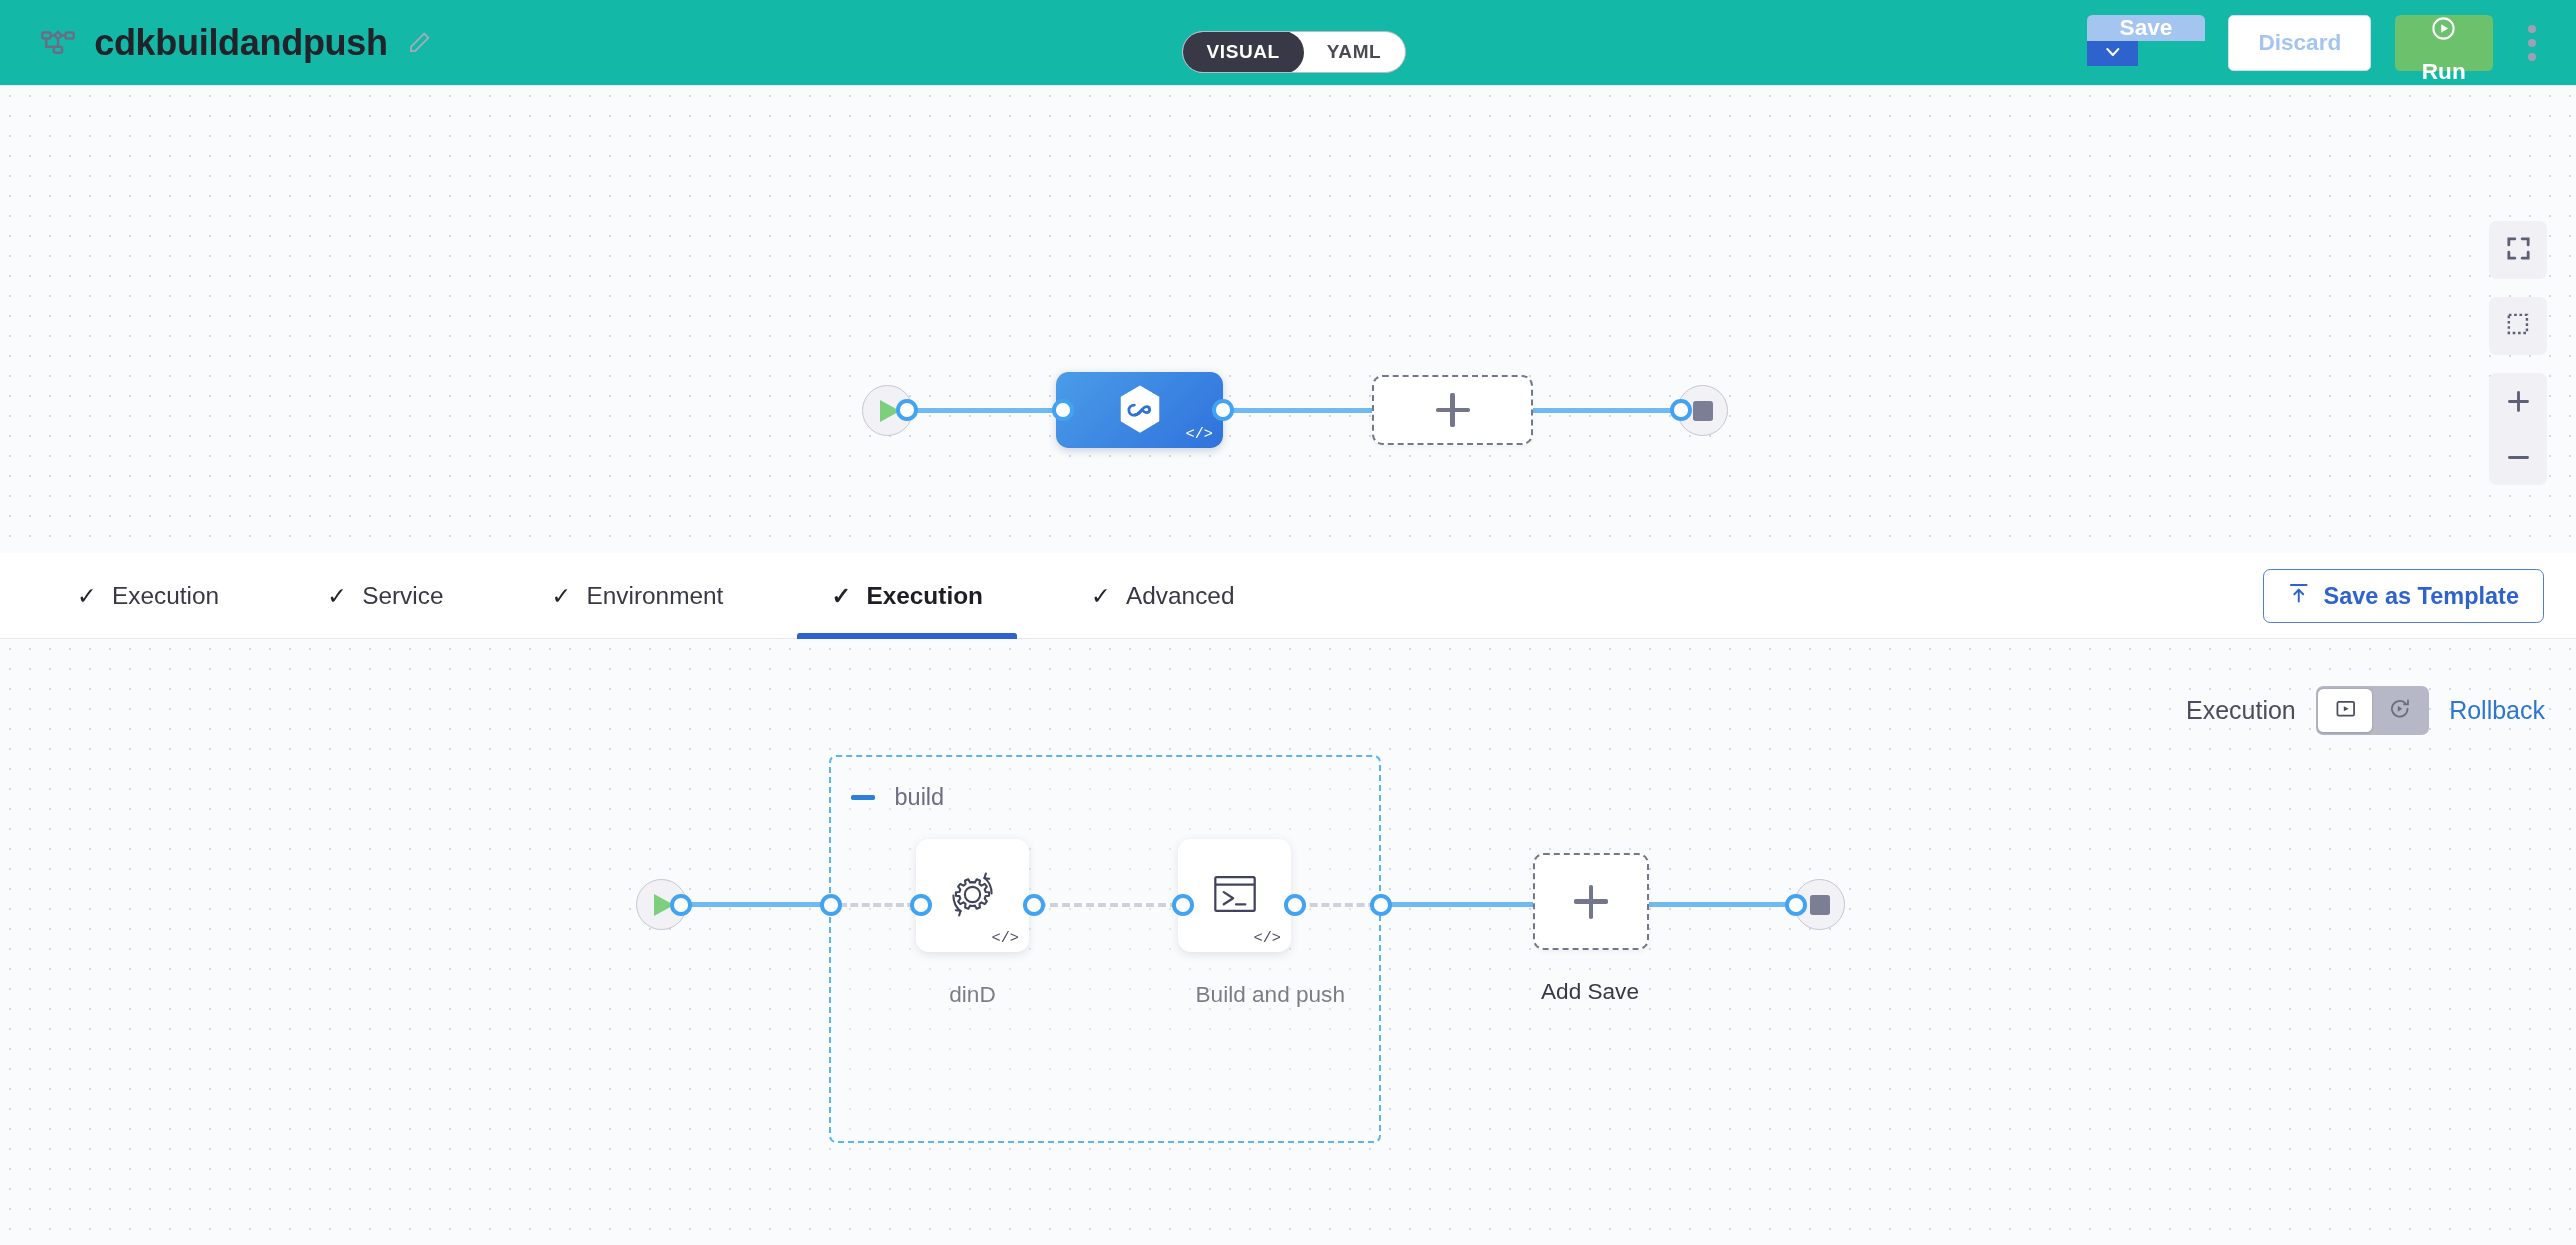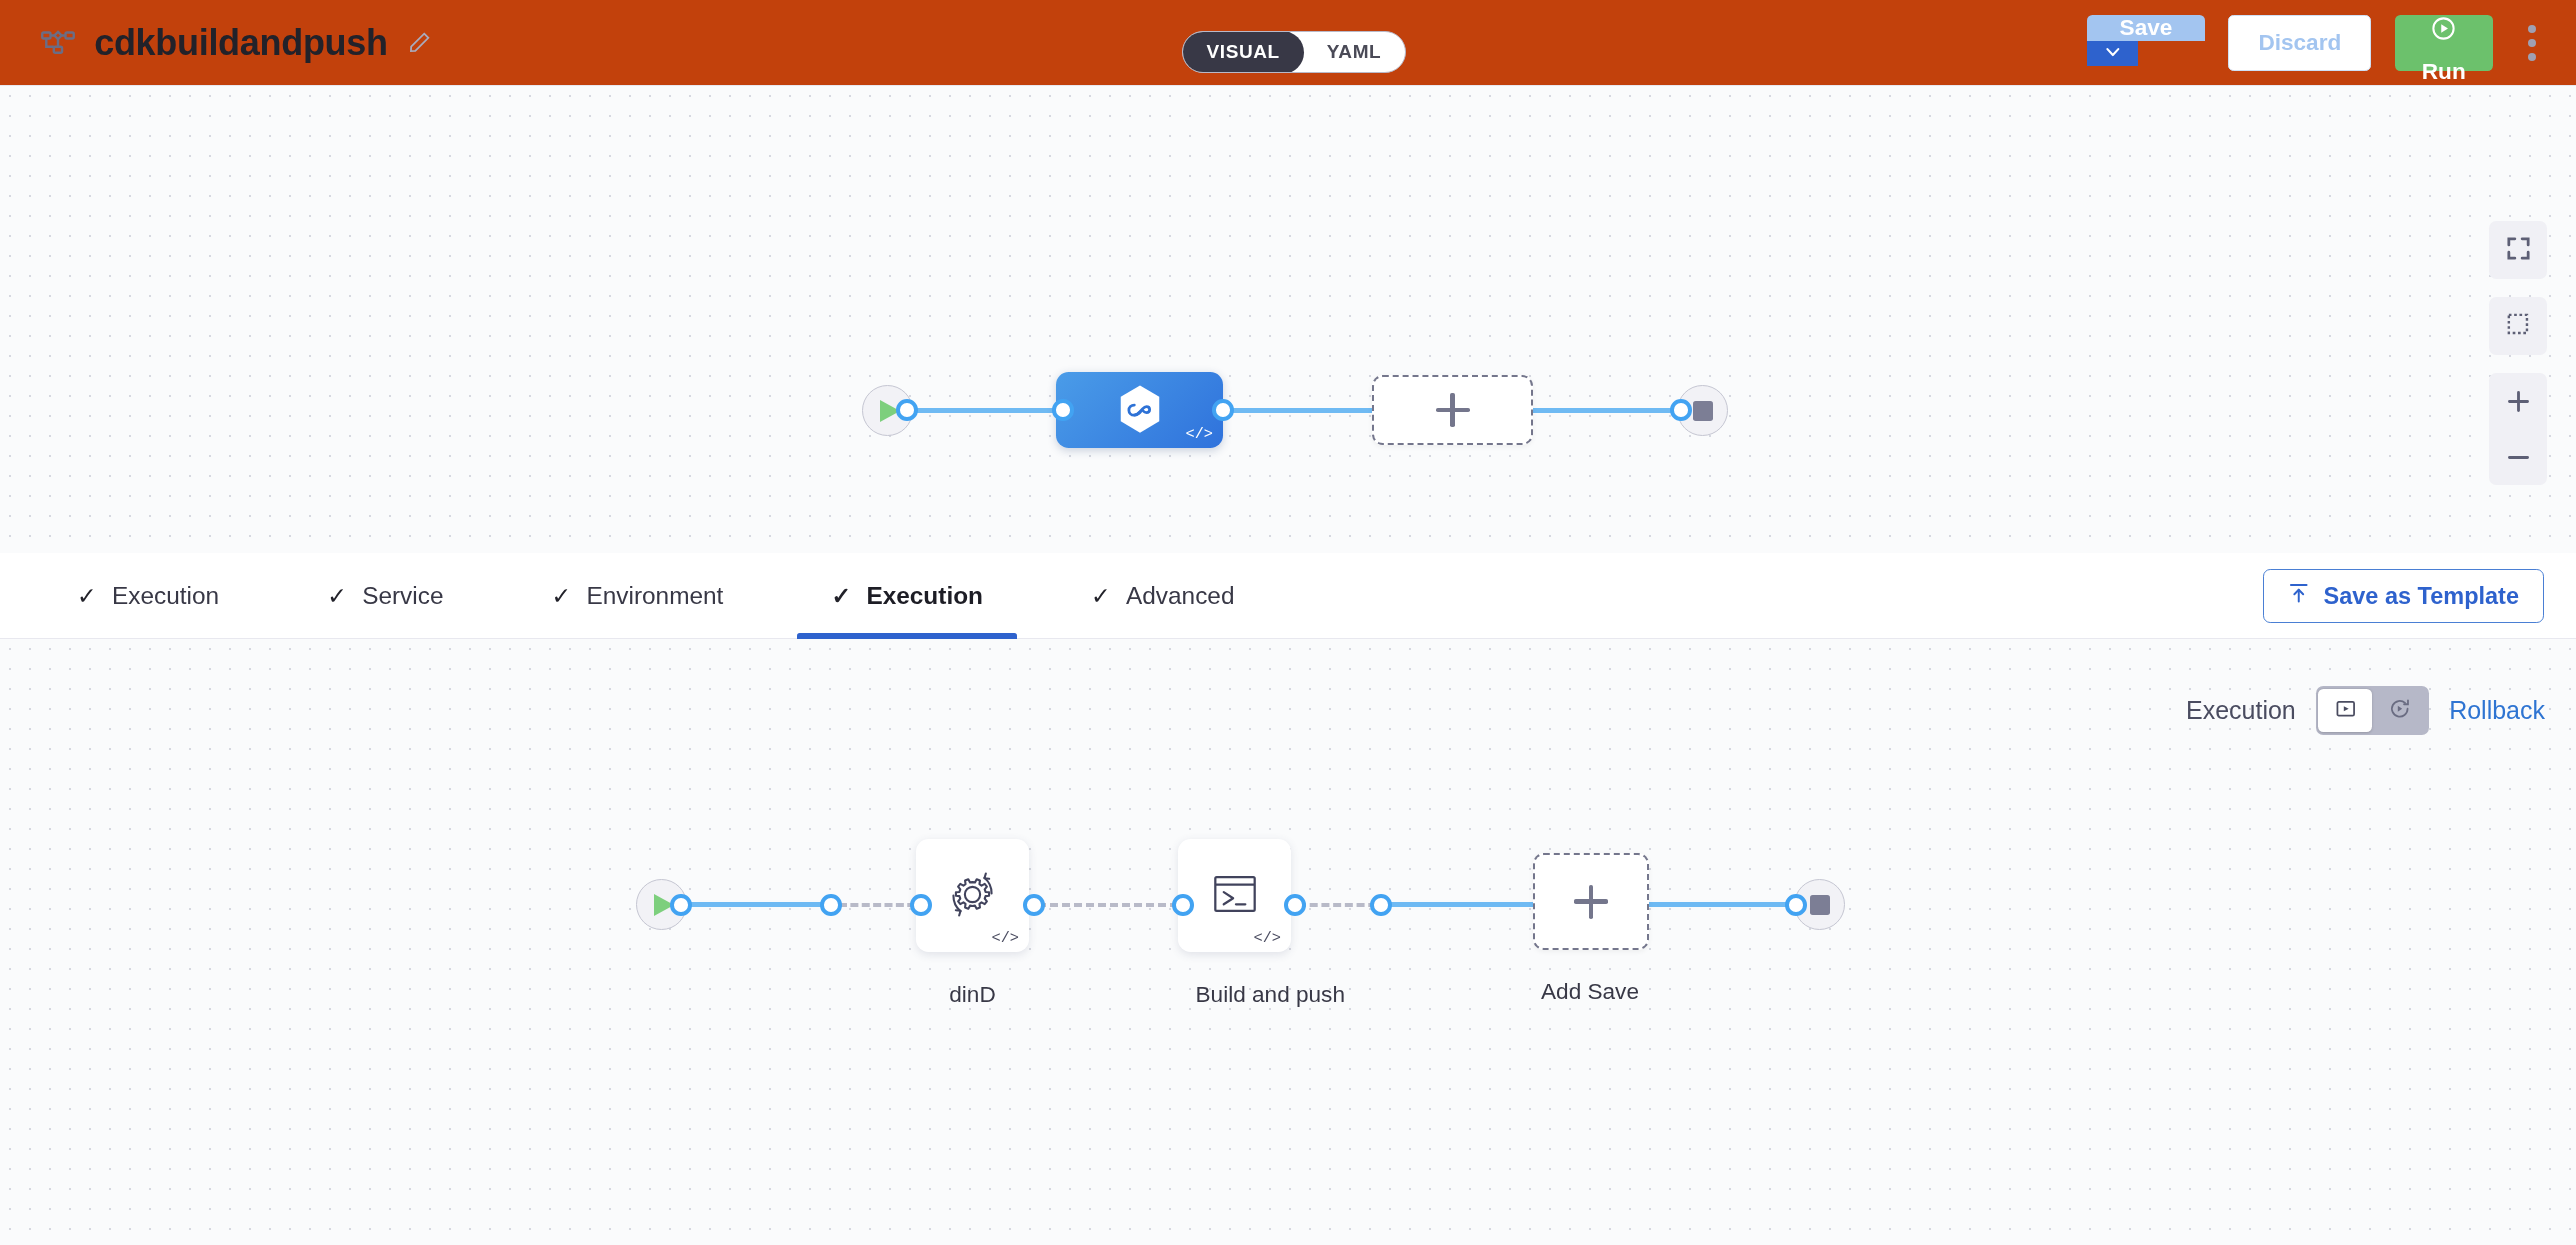--- a/index.html
+++ b/index.html
@@ -7,21 +7,21 @@
     width: 2576px; height: 1246px;
     font-family: "Liberation Sans", sans-serif;
     background: #ffffff;
     overflow: hidden;
   }
 
   
   .header {
     position: absolute; top: 0; left: 0;
     width: 2576px; height: 86px;
-    background: #c2410c;
+    background: #14b8a6;
     border-bottom: 0.9px solid #e8e8ef;
     display: flex; align-items: center;
   }
   .hdr-left { display: flex; align-items: center; gap: 16.2px; padding-left: 38px; }
   .pipeline-icon { width: 40px; height: 40px; display: flex; align-items: center; justify-content: center; }
   .page-title {
     font-size: 36px; font-weight: bold; color: #22222a; letter-spacing: -0.3px;
   }
   .edit-pencil { width: 31px; height: 31px; display:flex; align-items:center; justify-content:center; cursor: pointer; }
 
@@ -388,20 +388,26 @@
             <path d="M20 12 a8 8 0 1 1 -2.6 -5.9"></path>
             <path d="M20.4 3.4 V7.4 H16.4"></path>
             <path d="M10 9 L14.5 12 L10 15 Z" fill="#6a6c82" stroke="none"></path>
           </svg>
         </span>
       </div>
     </div>
     <span class="rollback-label">Rollback</span>
   </div>
 
+  <div class="step-group" style="left:829px; top:116px; width:552px; height:388px;">
+    <div class="group-header">
+      <span class="collapse-dash"></span>
+      <span class="group-name">build</span>
+    </div>
+  </div>
 
   <div class="edge-solid" style="left:668px; top:263px; width:162px;"></div>
   <div class="edge-dashed" style="left:839px; top:264px; width:99px;"></div>
   <div class="edge-dashed" style="left:1038px; top:264px; width:140px;"></div>
   <div class="edge-dashed" style="left:1298px; top:264px; width:90px;"></div>
   <div class="edge-solid" style="left:1379px; top:263px; width:155px;"></div>
   <div class="edge-solid" style="left:1643px; top:263px; width:164px;"></div>
 
   <div class="terminal-node" style="left:636px; top:240px;">
     <span class="play-tri"></span>

